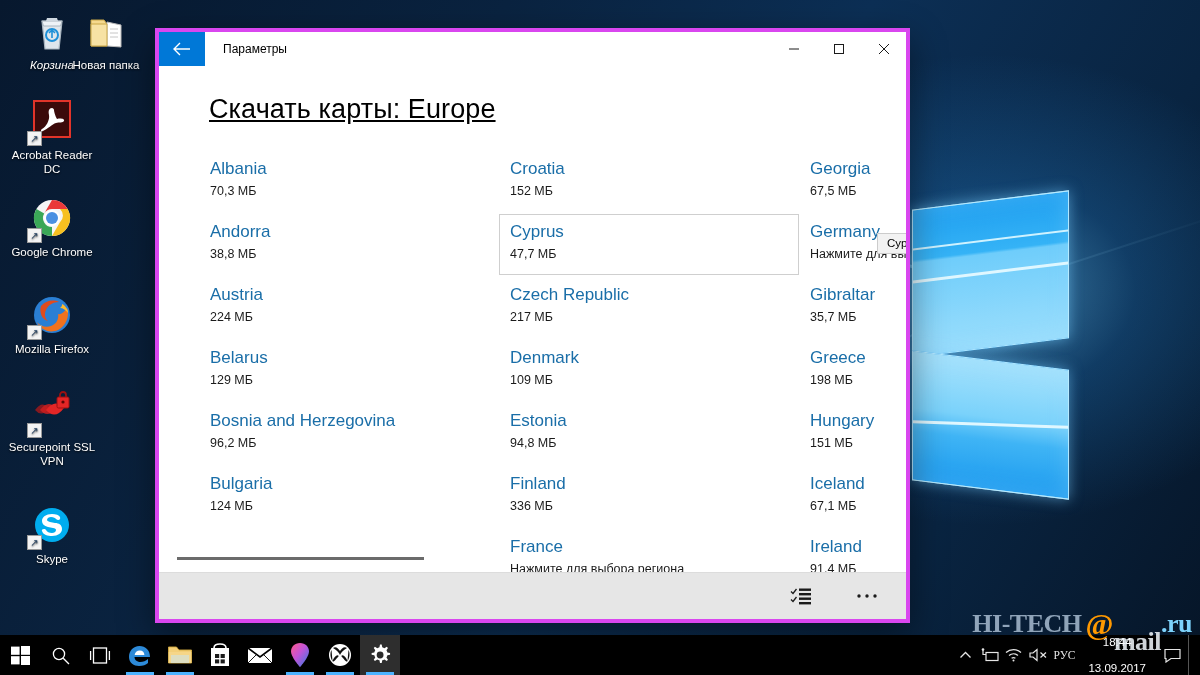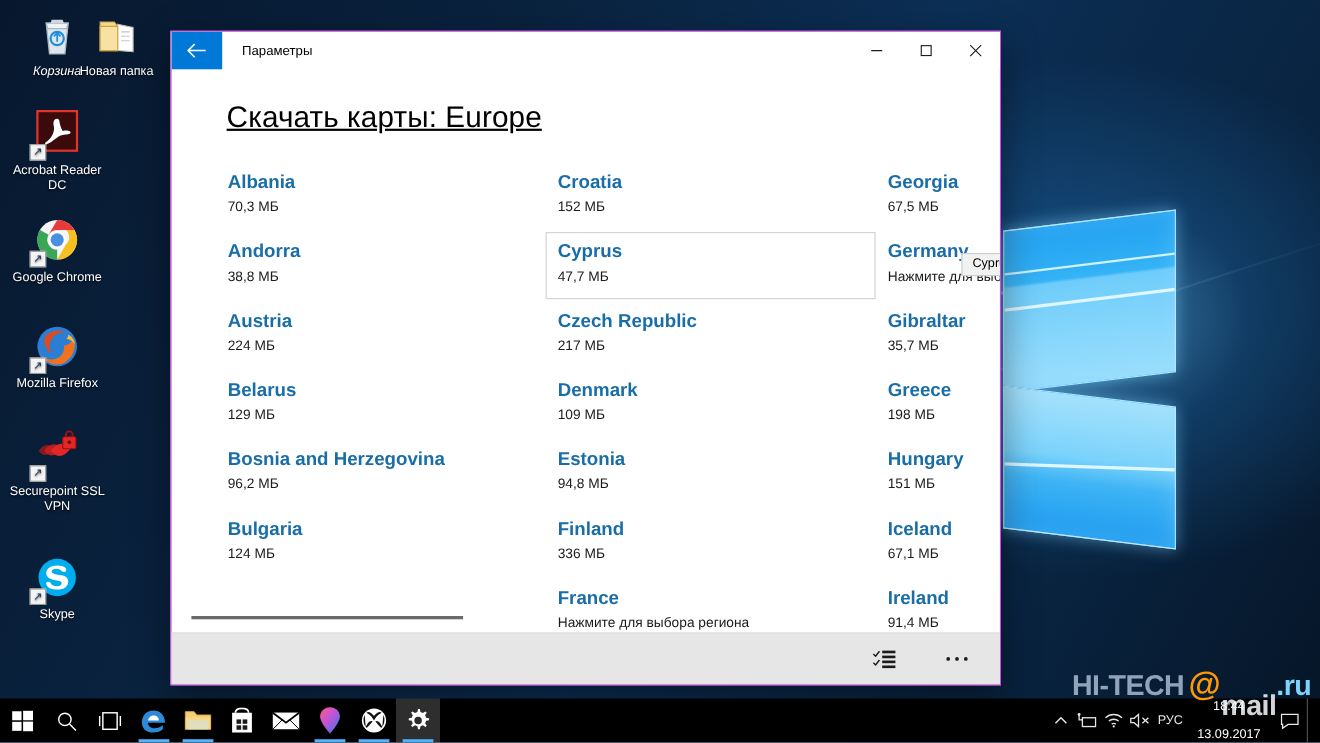--- a/index.html
+++ b/index.html
@@ -45,21 +45,21 @@
   .shortcut-arrow {
     position:absolute; left:-2px; bottom:-2px; width:15px; height:15px;
     background:#f4f4f4; border:1px solid #9a9a9a;
     display:flex; align-items:center; justify-content:center;
     font-size:10px; color:#1b3a5c; line-height:1;
   }
 
   
   #win {
     position:absolute; left:155px; top:28px; width:755px; height:595px;
-    background:#fff; border:1px solid #d946ef;
+    background:#fff; border:4px solid #d946ef;
     box-shadow:0 12px 34px rgba(0,0,0,0.45);
     display:flex; flex-direction:column;
   }
   #titlebar { height:34px; display:flex; align-items:stretch; background:#fff; flex:none; }
   #backbtn {
     width:46px; background:#0078d7; display:flex; align-items:center; justify-content:center;
     cursor:pointer;
   }
   #backbtn svg { display:block; }
   #wintitle {
@@ -80,21 +80,21 @@
 
   #columns {
     display:flex; padding-left:40px; gap:0;
   }
   .col { width:300px; flex:none; }
   .row {
     padding:6px 10px 10px 10px; margin-bottom:2px;
     border:1px solid transparent; position:relative;
   }
   .row.hover { border-color:#cfcfcf; background:#fff; }
-  .cname { font-size:17px; color:#1a6ea8; font-weight:700; line-height:22px; }
+  .cname { font-size:17px; color:#1a6ea8; font-weight:400; line-height:22px; }
   .csize { font-size:12.5px; color:#1b1b1b; line-height:19px; padding-top:2px; }
 
   
   #tooltip {
     position:absolute; left:718px; top:167px;
     background:#f2f2f2; border:1px solid #cccccc;
     padding:3px 9px 4px; font-size:11.5px; color:#000;
     z-index:30; white-space:nowrap;
   }
 
@@ -128,35 +128,35 @@
   .tbtn.active { background:rgba(255,255,255,0.18); }
   .tbtn .underline {
     position:absolute; bottom:0; left:6px; right:6px; height:3px; background:#4cb3ff;
   }
   #tray {
     margin-left:auto; display:flex; align-items:center; height:40px; padding-right:4px;
     position:relative;
   }
   .tray-ico {
     min-width:24px; height:40px; display:flex; align-items:center; justify-content:center;
-    color:#e6e6e6; font-size:11px; cursor:pointer; padding:7px 3px;
+    color:#e6e6e6; font-size:11px; cursor:pointer; padding:7px 3px;font-family:Liberation Serif, serif;
   }
   #clock {
     height:40px; display:flex; flex-direction:column; align-items:center; justify-content:space-between;
     color:#fff; font-size:11.5px; line-height:14px; padding:0 10px; cursor:pointer;
   }
   #actioncenter { width:32px; height:40px; display:flex; align-items:center; justify-content:center; cursor:pointer; }
   #showdesktop { width:8px; height:40px; border-left:1px solid #555; }
 
   
   #watermark {
     position:absolute; right:8px; bottom:18px; z-index:40;
     font-size:26px; font-weight:700; letter-spacing:-0.5px;
     display:flex; align-items:center; pointer-events:none;
-    font-family:Liberation Sans, sans-serif;
+    font-family:Liberation Serif, serif;
   }
   #wm-hitech { color:rgba(190,210,230,0.75); }
   #wm-at {
     color:#ff9900; font-size:30px; margin:0 1px 0 4px;
   }
   #wm-mail { color:rgba(245,250,255,0.85);margin-top:37px; }
   #wm-ru { color:#7dd3fc; }
 </style>
 </head>
 <body>

